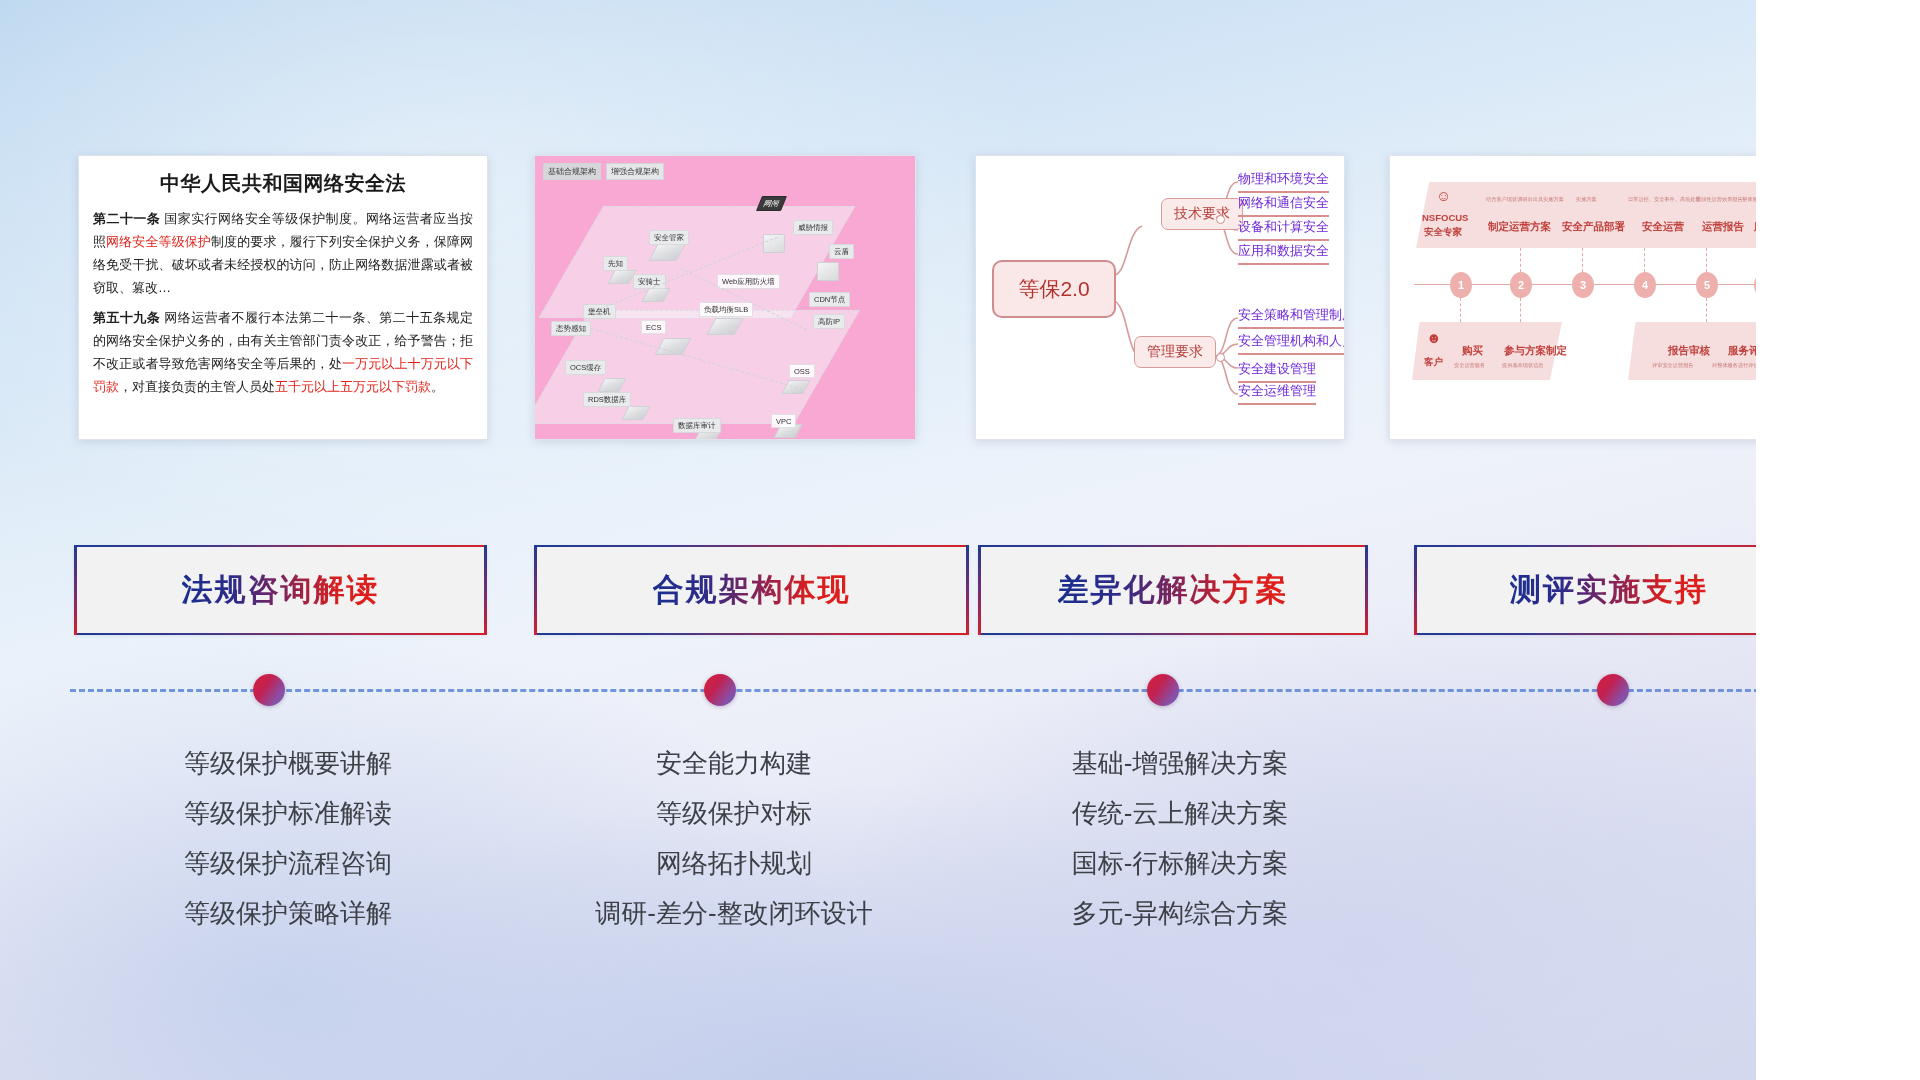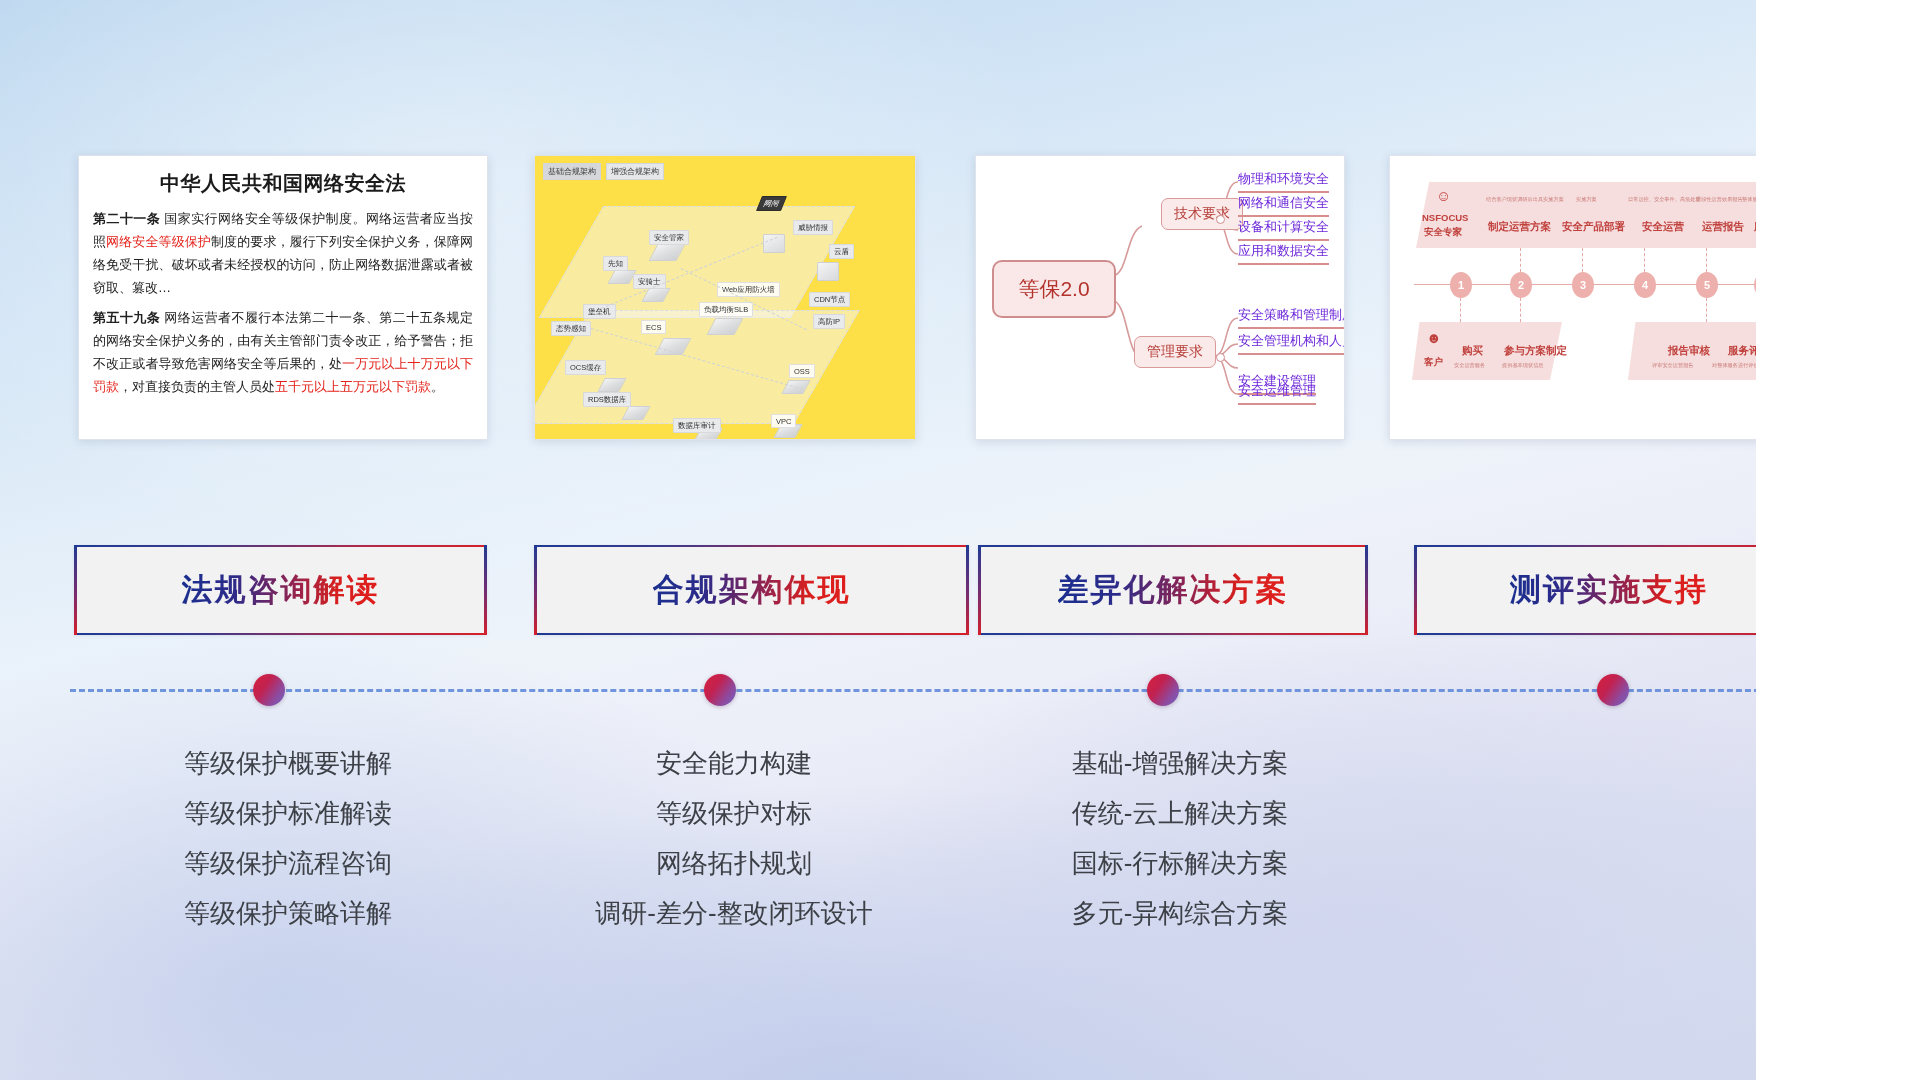--- a/index.html
+++ b/index.html
@@ -71,21 +71,21 @@
     font-size: 13px;
     line-height: 1.78;
     color: #212121;
     text-align: justify;
   }
   .law-body p { margin: 0 0 6px 0; }
   .law-no { font-weight: bold; }
   .hl { color: #e32119; }
 
   
-  .arch { position: relative; width: 100%; height: 100%; background: #fde047; }
+  .arch { position: relative; width: 100%; height: 100%; background: #f9a8d4; }
   .arch-tabs { position: absolute; left: 8px; top: 7px; display: flex; gap: 5px; }
   .arch-tab {
     font-size: 8px; color: #3a3a3a;
     background: #e6e7e9; border: 1px solid #d3d4d7;
     padding: 2px 4px; white-space: nowrap;
   }
   .arch-tab.active { background: #d6d7da; }
   .arch-canvas { position: absolute; inset: 22px 6px 6px 6px; }
   .arch-node {
     position: absolute;
@@ -304,21 +304,21 @@
           <div class="cube sm" style="left:236px; top:246px;"></div>
           <div class="cube sm" style="left:156px; top:250px;"></div>
 
           <div class="arch-node dark" style="left:218px; top:18px; transform:skewX(-22deg);">网闸</div>
           <div class="arch-node" style="left:108px; top:52px;">安全管家</div>
           <div class="arch-node" style="left:62px; top:78px;">先知</div>
           <div class="arch-node" style="left:10px; top:117px;margin-top:26px;">态势感知</div>
           <div class="arch-node" style="left:42px; top:126px;">堡垒机</div>
           <div class="arch-node" style="left:92px; top:96px;">安骑士</div>
           <div class="arch-node" style="left:252px; top:42px;">威胁情报</div>
-          <div class="arch-node plain" style="left:176px; top:104px;">Web应用防火墙</div>
+          <div class="arch-node plain" style="left:176px; top:96px;">Web应用防火墙</div>
           <div class="arch-node" style="left:288px; top:66px;">云盾</div>
           <div class="arch-node plain" style="left:158px; top:124px;">负载均衡SLB</div>
           <div class="arch-node plain" style="left:100px; top:142px;">ECS</div>
           <div class="arch-node" style="left:268px; top:114px;">CDN节点</div>
           <div class="arch-node" style="left:272px; top:136px;">高防IP</div>
           <div class="arch-node" style="left:24px; top:182px;">OCS缓存</div>
           <div class="arch-node" style="left:42px; top:214px;">RDS数据库</div>
           <div class="arch-node plain" style="left:248px; top:186px;">OSS</div>
           <div class="arch-node plain" style="left:230px; top:236px;">VPC</div>
           <div class="arch-node" style="left:132px; top:240px;">数据库审计</div>
@@ -356,21 +356,21 @@
         <div class="mm-dot" style="left:240px; top:59px;"></div>
         <div class="mm-leaf" style="left:262px; top:14px;">物理和环境安全</div>
         <div class="mm-leaf" style="left:262px; top:38px;">网络和通信安全</div>
         <div class="mm-leaf" style="left:262px; top:62px;">设备和计算安全</div>
         <div class="mm-leaf" style="left:262px; top:86px;">应用和数据安全</div>
 
         <div class="mm-branch mm-b2">管理要求</div>
         <div class="mm-dot" style="left:240px; top:197px;"></div>
         <div class="mm-leaf" style="left:262px; top:150px;">安全策略和管理制度</div>
         <div class="mm-leaf" style="left:262px; top:176px;">安全管理机构和人员</div>
-        <div class="mm-leaf" style="left:262px; top:216px;">安全建设管理</div>
+        <div class="mm-leaf" style="left:262px; top:204px;">安全建设管理</div>
         <div class="mm-leaf" style="left:262px; top:226px;">安全运维管理</div>
       </div>
     </div>
 
     <div class="card card-4">
       <div class="proc">
 
         <div class="band top"></div>
 
         <div class="p-person" style="left:46px; top:32px;">☺</div>

